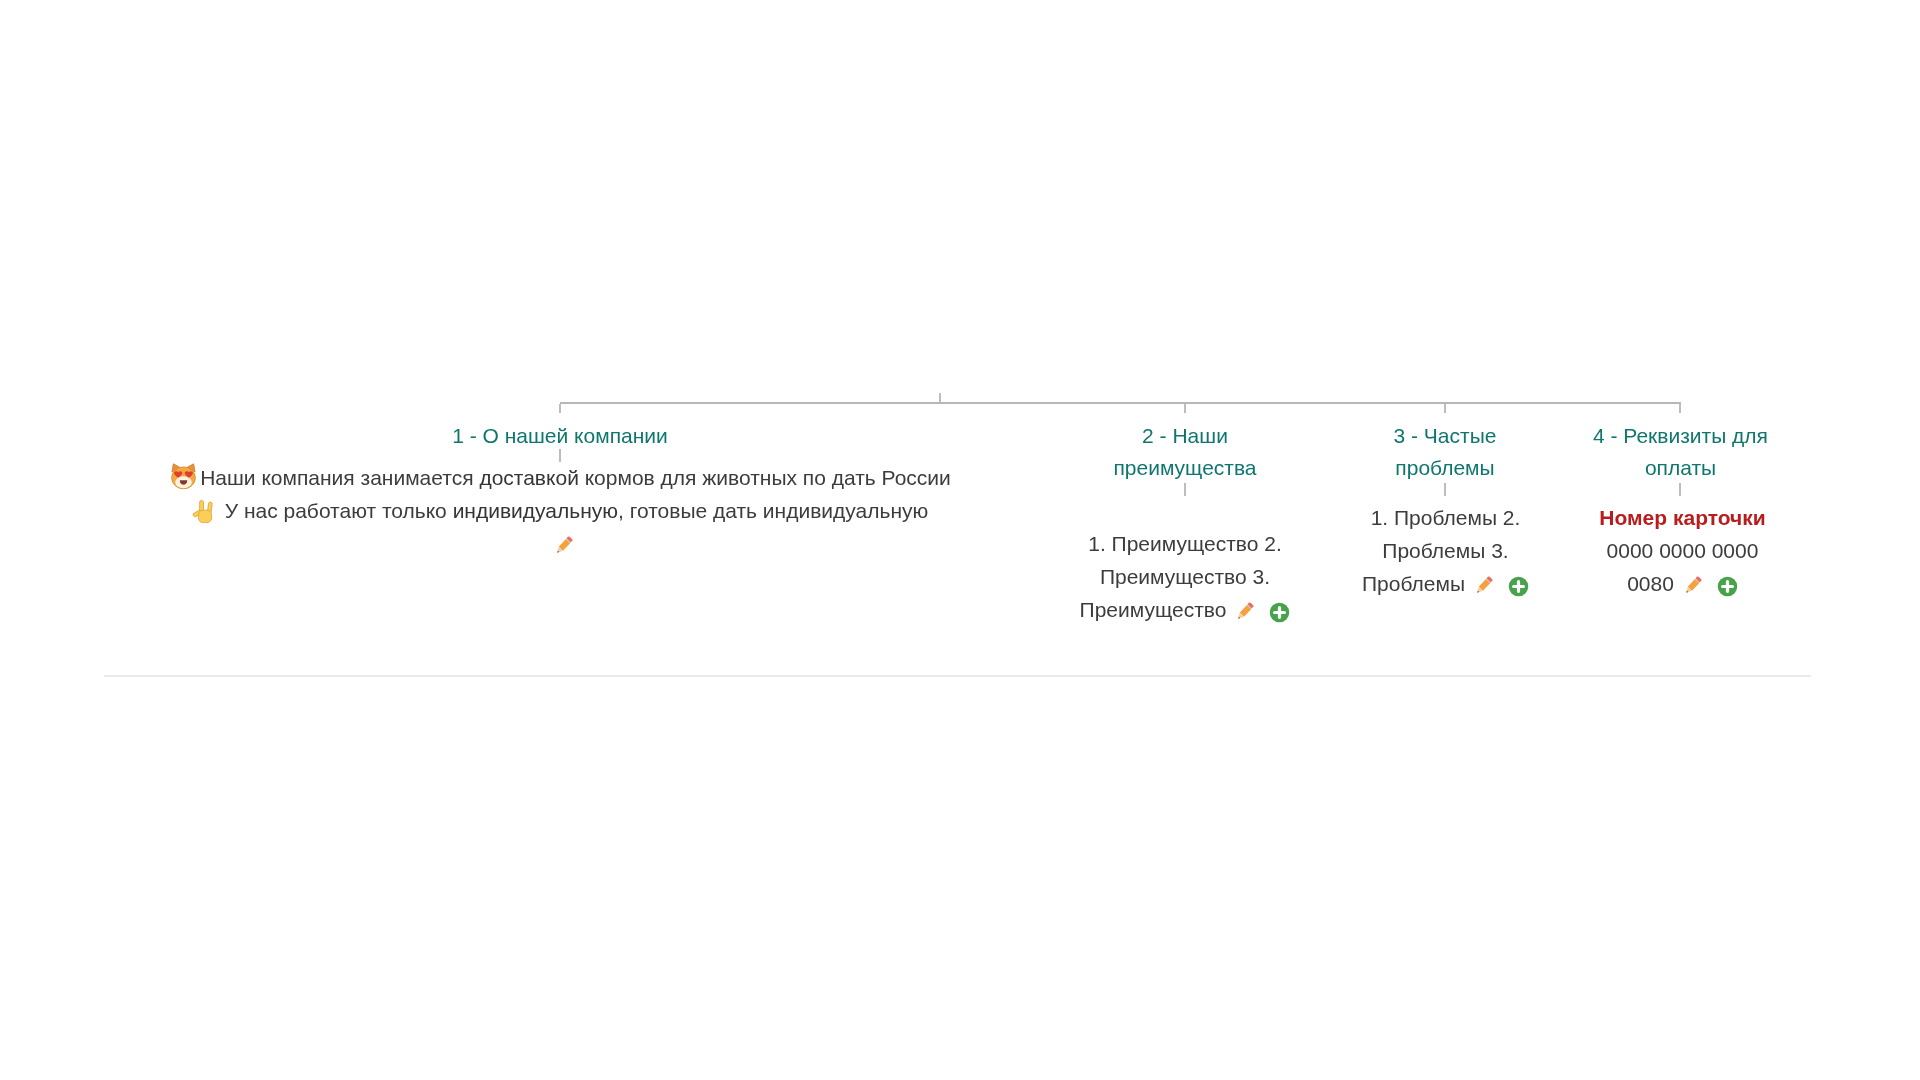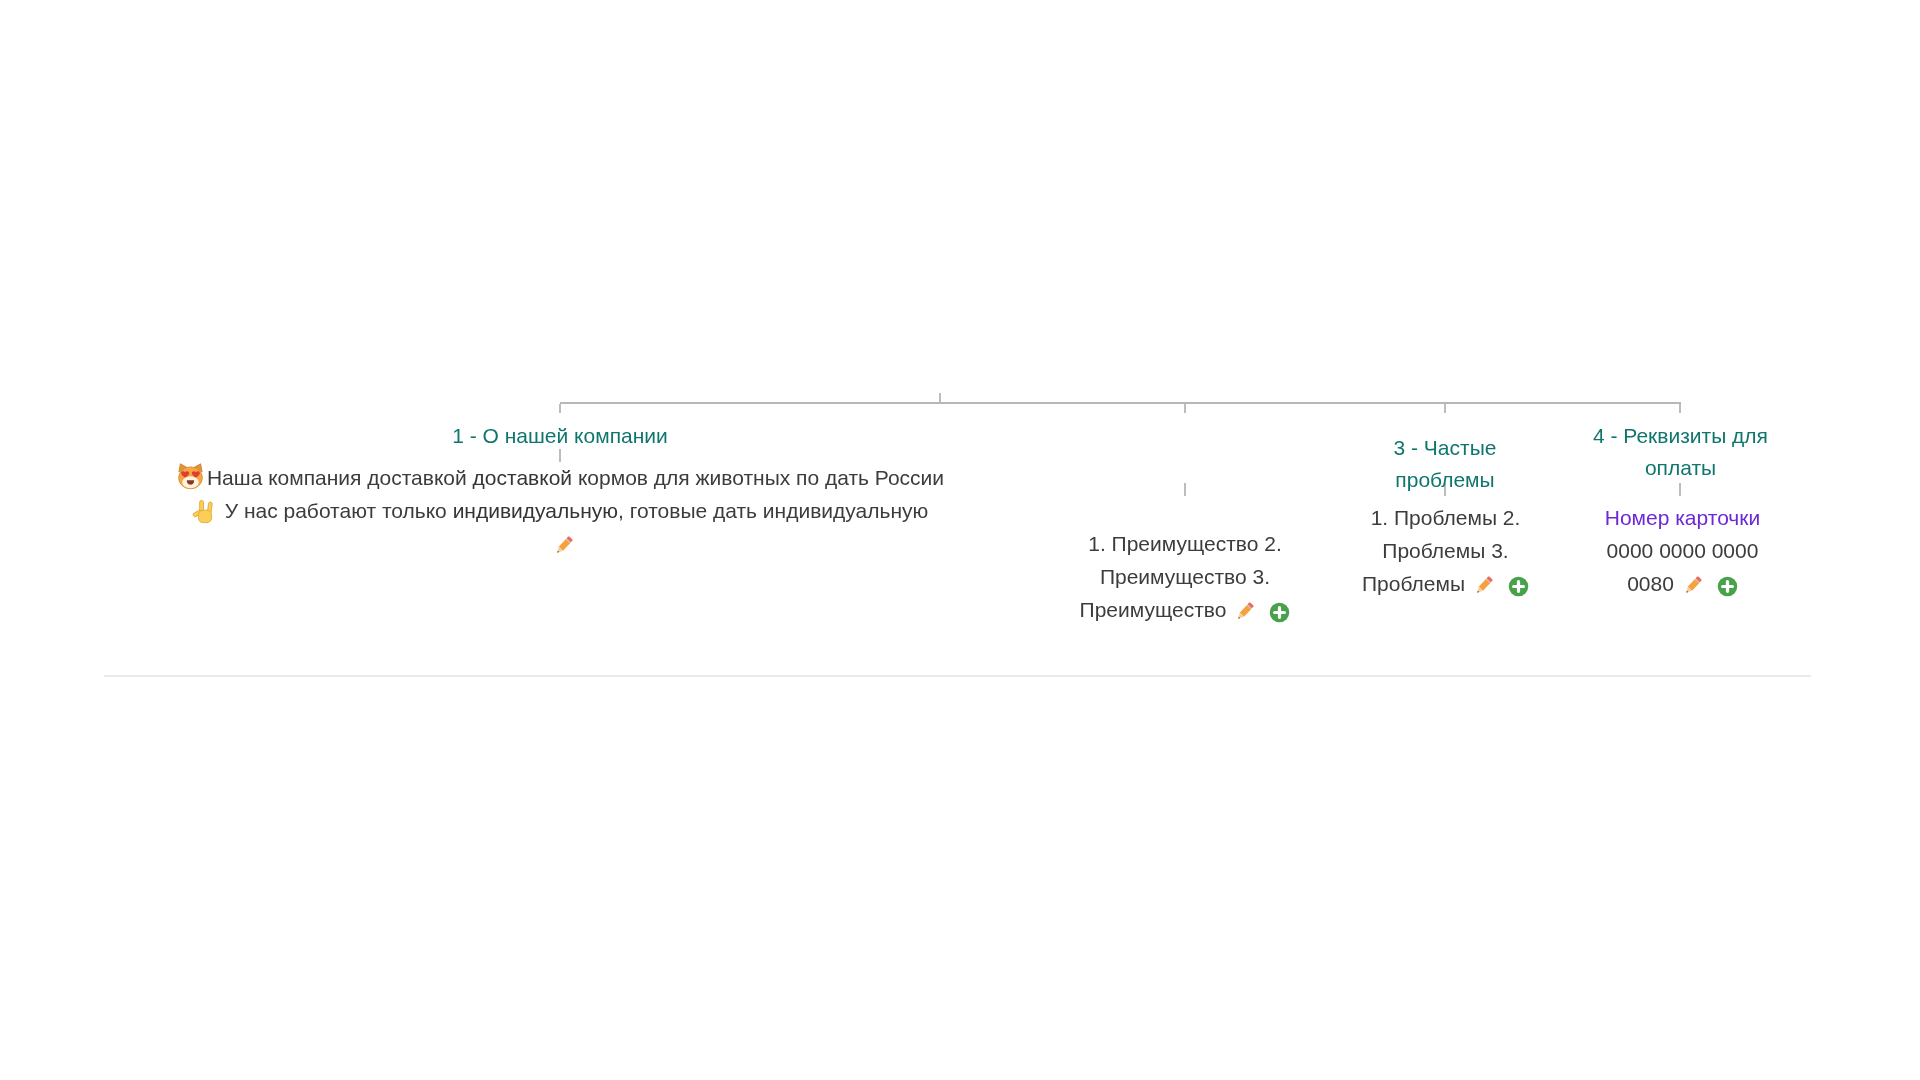--- a/index.html
+++ b/index.html
@@ -4,21 +4,21 @@
 <style>
   html,body{margin:0;padding:0;background:#ffffff;}
   .canvas{position:relative;width:1920px;height:1080px;background:#ffffff;overflow:hidden;
           font-family:"Liberation Sans","DejaVu Sans",sans-serif;color:#3d3d3d;}
   .abs{position:absolute;}
   .hline{height:2px;background:#b7b7b7;}
   .vline{width:2px;background:#bdbdbd;}
   .node-title{font-size:21px;line-height:32px;text-align:center;color:#0f766e;}
   .node-body{font-size:21px;line-height:33px;text-align:center;color:#3c3c3c;}
   .node-body b, .node-body .bold{font-weight:400;color:#353535;}
-  .card-label{font-weight:400;color:#6d28d9;}
+  .card-label{font-weight:700;color:#b91c1c;}
   .icon-inline{display:inline-block;vertical-align:-6px;line-height:0;}
   .icon-emoji{margin-right:2px;}
   .icon-emoji-hand{margin-right:7px;vertical-align:-7px;}
   .edit-btn{margin-left:7px;cursor:pointer;}
   .add-btn{margin-left:13px;cursor:pointer;}
   .divider{height:2px;background:#ece9e9;}
   .defs-hidden{position:absolute;width:0;height:0;overflow:hidden;}
 </style>
 </head>
 <body>
@@ -69,38 +69,39 @@
   <div class="abs vline" style="left:1679px;top:404px;height:9px;"></div>
   <div class="abs vline" style="left:559px;top:449px;height:13px;"></div>
   <div class="abs vline" style="left:1184px;top:483px;height:13px;"></div>
   <div class="abs vline" style="left:1444px;top:483px;height:13px;"></div>
   <div class="abs vline" style="left:1679px;top:483px;height:13px;"></div>
 
   <div class="abs node-title" style="left:160px;top:420px;width:800px;">1 - О нашей компании</div>
   <div class="abs node-body" style="left:85px;top:461px;width:950px;">
     <span class="icon-inline icon-emoji"><svg width="29" height="29">
           <use href="#sym-cat"></use>
-        </svg></span><span>Наша компания доставкой </span><b>доставкой</b><span> кормов для животных по дать России</span><br>
+        </svg></span><span>Наши компания занимается </span><b>доставкой</b><span> кормов для животных по дать России</span><br>
     <span class="icon-inline icon-emoji-hand"><svg width="26" height="26">
           <use href="#sym-hand"></use>
         </svg></span><span>У нас работают только </span><b>индивидуальную</b><span>, готовые дать индивидуальную</span><br>
     <span class="icon-inline edit-btn"><svg width="23" height="23">
           <use href="#sym-pencil"></use>
         </svg></span>
   </div>
 
+  <div class="abs node-title" style="left:1100px;top:420px;width:170px;">2 - Наши преимущества</div>
   <div class="abs node-body" style="left:1075px;top:501px;width:220px;margin-top:26px;">
     <span>1. Преимущество 2. Преимущество 3. Преимущество</span><span class="icon-inline edit-btn"><svg width="23" height="23">
           <use href="#sym-pencil"></use>
         </svg></span><span class="icon-inline add-btn"><svg width="21" height="21">
           <use href="#sym-plus"></use>
         </svg></span>
   </div>
 
-  <div class="abs node-title" style="left:1370px;top:420px;width:150px;margin-top:12px;">3 - Частые проблемы</div>
+  <div class="abs node-title" style="left:1370px;top:420px;width:150px;">3 - Частые проблемы</div>
   <div class="abs node-body" style="left:1353px;top:501px;width:185px;">
     <span>1. Проблемы 2. Проблемы 3. Проблемы</span><span class="icon-inline edit-btn"><svg width="23" height="23">
           <use href="#sym-pencil"></use>
         </svg></span><span class="icon-inline add-btn"><svg width="21" height="21">
           <use href="#sym-plus"></use>
         </svg></span>
   </div>
 
   <div class="abs node-title" style="left:1578px;top:420px;width:205px;">4 - Реквизиты для оплаты</div>
   <div class="abs node-body" style="left:1585px;top:501px;width:195px;">

